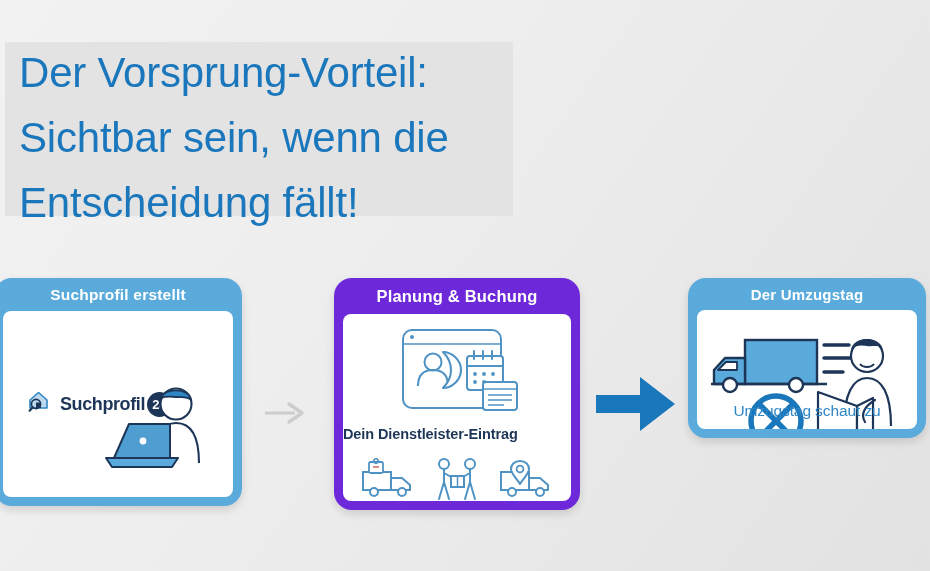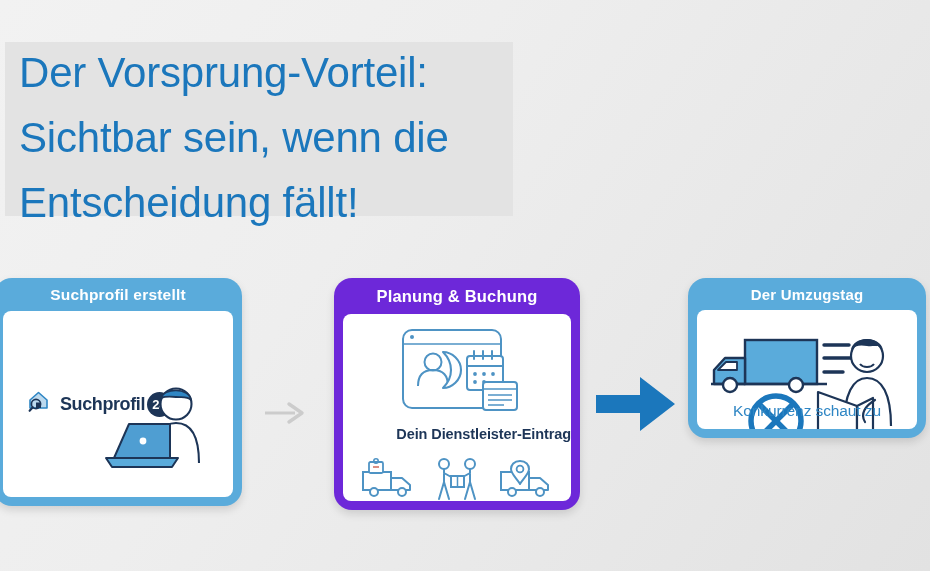--- a/index.html
+++ b/index.html
@@ -119,21 +119,21 @@
     right: 6px;
     bottom: 12px;
   }
 
   
   .browser-art { position: absolute; left: 50%; transform: translateX(-50%); top: 10px; }
   .card2-caption {
     position: absolute;
     left: 0; right: 0;
     top: 112px;
-    text-align: right;
+    text-align: left;
     font-size: 14.5px;
     font-weight: bold;
     color: #1d3557;
     letter-spacing: -0.1px;
   }
   .icon-strip {
     position: absolute;
     left: 0; right: 0;
     top: 143px;
     display: flex;
@@ -339,18 +339,18 @@
             <path d="M154 36 C156 22, 183 21, 186 36 C183 30, 176 33, 170 32 C164 31, 158 31, 154 36 Z" fill="#1d3557"></path>
             <path d="M163 50 C166 54, 174 54, 177 50" fill="none" stroke="#1d3557" stroke-width="2"></path>
             <path d="M147 112 C147 80, 156 64, 170 64 C185 64, 194 80, 194 112" fill="#ffffff" stroke="#1d3557" stroke-width="2.2"></path>
             <path d="M121 78 L160 92 L160 130 L121 116 Z" fill="#ffffff" stroke="#1d3557" stroke-width="2.2" stroke-linejoin="round"></path>
             <path d="M160 92 L176 84 L176 122 L160 130 Z" fill="#ffffff" stroke="#1d3557" stroke-width="2.2" stroke-linejoin="round"></path>
             <path d="M178 86 C168 92, 163 100, 168 108" fill="none" stroke="#1d3557" stroke-width="2.2" stroke-linecap="round"></path>
           </g>
         </svg>
       </span>
 
-      <div class="card3-caption">Konkurrenz schaut zu</div>
+      <div class="card3-caption">Umzugstag schaut zu</div>
 
     </div>
   </div>
 
 </div>
 
 </body></html>

